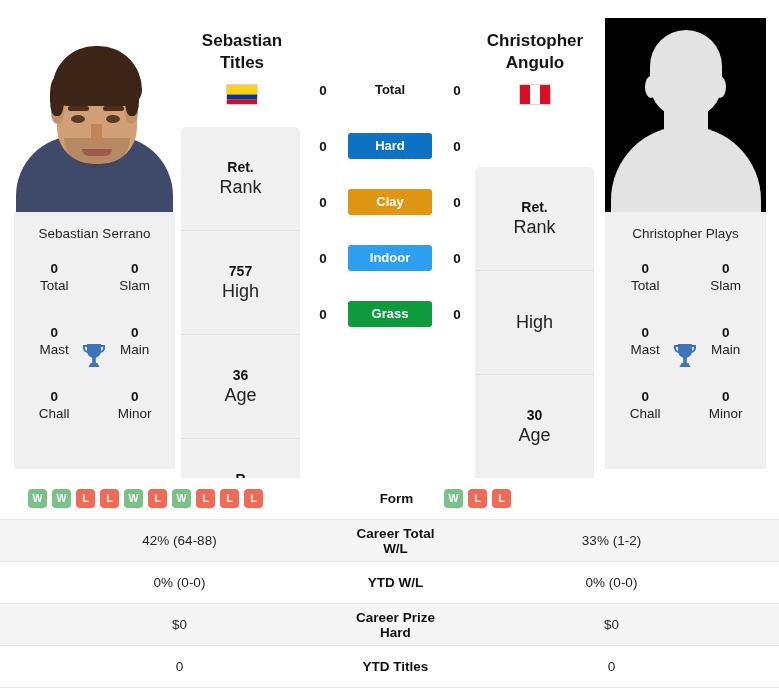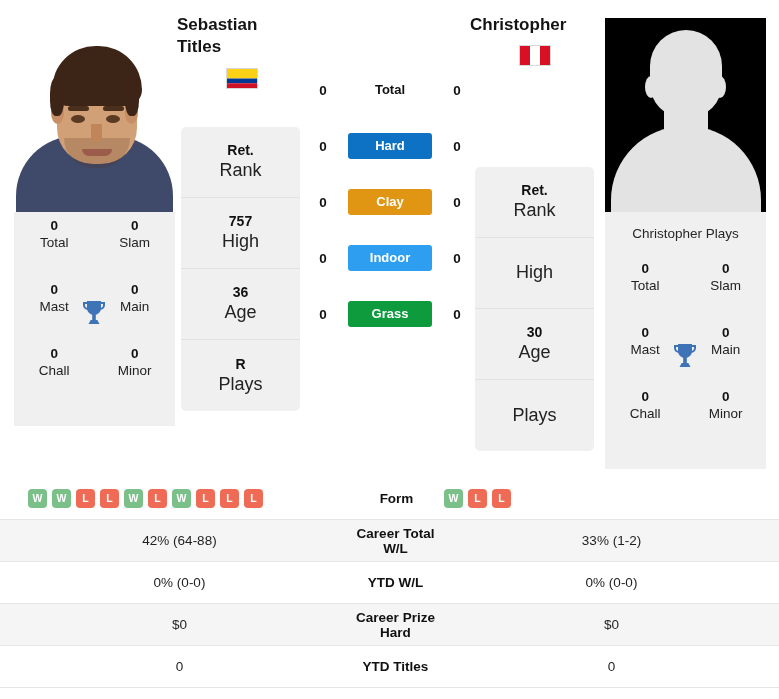--- a/index.html
+++ b/index.html
@@ -208,21 +208,21 @@
   .stat-stack {
     position: absolute;
     width: 119px;
     background: #f0f0f0;
     border-radius: 5px;
     overflow: hidden;
   }
   .stat-stack.left  { left: 181px; top: 127px; }
   .stat-stack.right { left: 475px; top: 167px; }
   .stat-block {
-    height: 71px;
+    height: 104px;
     box-sizing: border-box;
     border-bottom: 1px solid #e2e2e2;
     display: flex;
     flex-direction: column;
     align-items: center;
     justify-content: center;
     line-height: 1.3;
   }
   .stat-block:last-child { border-bottom: none; }
   .stat-val {
@@ -315,22 +315,23 @@
     font-weight: bold;
     line-height: 19px;
     text-align: center;
   }
   .form-badge.w { background: #7ac088; }
   .form-badge.l { background: #ef6b55; }
 
   
   .player-header {
     position: absolute;
-    top: 14px;
+    top: 30px;
     width: 130px;
+    text-align: center;
   }
   .player-header.left  { left: 177px; }
   .player-header.right { left: 470px; }
   .player-header .pname {
     font-size: 17px;
     font-weight: bold;
     color: #141414;
     line-height: 1.32;
   }
   .flag {
@@ -361,20 +362,21 @@
         <div class="hs-hair-side-r"></div>
         <div class="hs-brow-l"></div>
         <div class="hs-brow-r"></div>
         <div class="hs-eye-l"></div>
         <div class="hs-eye-r"></div>
         <div class="hs-beard"></div>
         <div class="hs-nose"></div>
         <div class="hs-mouth"></div>
       </div>
     </div>
+    <div class="player-name-bar">Sebastian Serrano</div>
     <div class="titles-grid">
       <div class="titles-row">
         <div class="titles-cell">
           <span class="titles-val">0</span>
           <span class="titles-lbl">Total</span>
         </div>
         <div class="titles-cell">
           <span class="titles-val">0</span>
           <span class="titles-lbl">Slam</span>
         </div>
@@ -475,20 +477,21 @@
         <rect x="0" y="0" width="30" height="10" fill="#FCD116"></rect>
         <rect x="0" y="10" width="30" height="5" fill="#003893"></rect>
         <rect x="0" y="15" width="30" height="5" fill="#CE1126"></rect>
       </svg>
     </span>
   </div>
 
   <div class="player-header right">
     <div class="pname">
       <div>Christopher</div>
+      <div>Angulo</div>
     </div>
     <span class="flag">
       <svg viewBox="0 0 30 20" width="30" height="19" preserveAspectRatio="none" aria-hidden="true">
         <rect x="0" y="0" width="10" height="20" fill="#D91023"></rect>
         <rect x="10" y="0" width="10" height="20" fill="#FFFFFF"></rect>
         <rect x="20" y="0" width="10" height="20" fill="#D91023"></rect>
       </svg>
     </span>
   </div>
 

